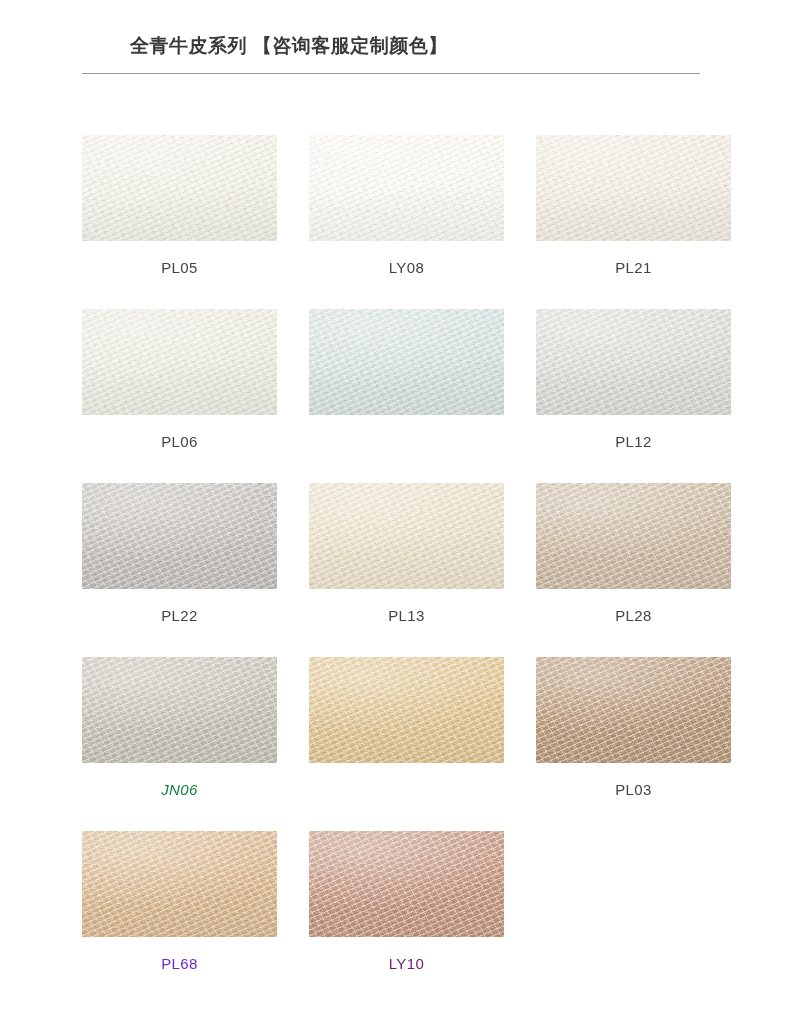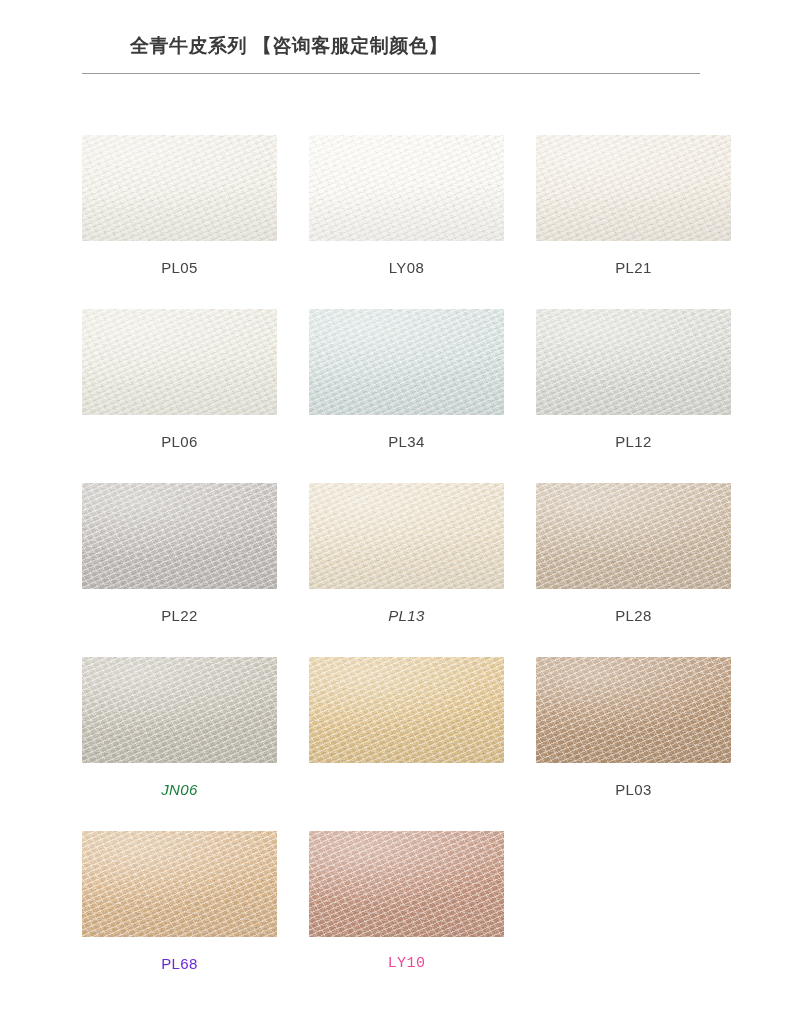--- a/index.html
+++ b/index.html
@@ -169,33 +169,32 @@
       <div class="swatch-cell">
         <div class="swatch-chip" style="background-color: rgb(243, 236, 225);"></div>
         <span class="swatch-label" style="color: rgb(68, 68, 68);">PL21</span>
       </div>
       <div class="swatch-cell">
         <div class="swatch-chip" style="background-color: rgb(238, 236, 225);"></div>
         <span class="swatch-label" style="color: rgb(68, 68, 68);">PL06</span>
       </div>
       <div class="swatch-cell">
         <div class="swatch-chip" style="background-color: rgb(214, 226, 224);"></div>
-        <span class="swatch-label" style="color: rgb(68, 68, 68);">PL34</span>
       </div>
       <div class="swatch-cell">
         <div class="swatch-chip" style="background-color: rgb(220, 220, 214);"></div>
         <span class="swatch-label" style="color: rgb(68, 68, 68);">PL12</span>
       </div>
       <div class="swatch-cell">
         <div class="swatch-chip" style="background-color: rgb(196, 191, 186);"></div>
         <span class="swatch-label" style="color: rgb(68, 68, 68);">PL22</span>
       </div>
       <div class="swatch-cell">
         <div class="swatch-chip" style="background-color: rgb(236, 224, 200);"></div>
-        <span class="swatch-label" style="color: rgb(68, 68, 68); font-style: italic;">PL13</span>
+        <span class="swatch-label" style="color: rgb(68, 68, 68);">PL13</span>
       </div>
       <div class="swatch-cell">
         <div class="swatch-chip" style="background-color: rgb(205, 186, 162);"></div>
         <span class="swatch-label" style="color: rgb(68, 68, 68);">PL28</span>
       </div>
       <div class="swatch-cell">
         <div class="swatch-chip" style="background-color: rgb(199, 194, 181);"></div>
         <span class="swatch-label" style="color: #15803d; font-style: italic;">JN06</span>
       </div>
       <div class="swatch-cell">
@@ -204,17 +203,17 @@
       <div class="swatch-cell">
         <div class="swatch-chip" style="background-color: rgb(187, 153, 121);"></div>
         <span class="swatch-label" style="color: rgb(68, 68, 68);">PL03</span>
       </div>
       <div class="swatch-cell">
         <div class="swatch-chip" style="background-color: rgb(220, 184, 141);"></div>
         <span class="swatch-label" style="color: #6d28d9;">PL68</span>
       </div>
       <div class="swatch-cell">
         <div class="swatch-chip" style="background-color: rgb(198, 150, 128);"></div>
-        <span class="swatch-label" style="color: #ec4899; font-family: Liberation Mono, monospace;">LY10</span>
+        <span class="swatch-label" style="color: #701a75;">LY10</span>
       </div>
     </div>
 
 </div>
 
 </body></html>

